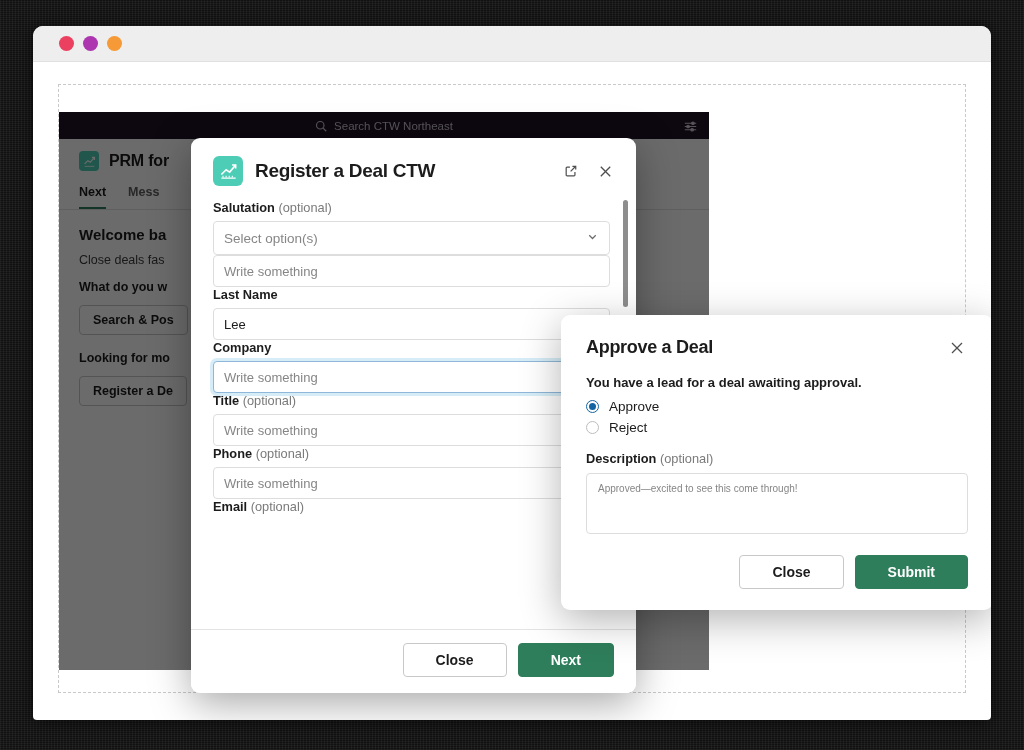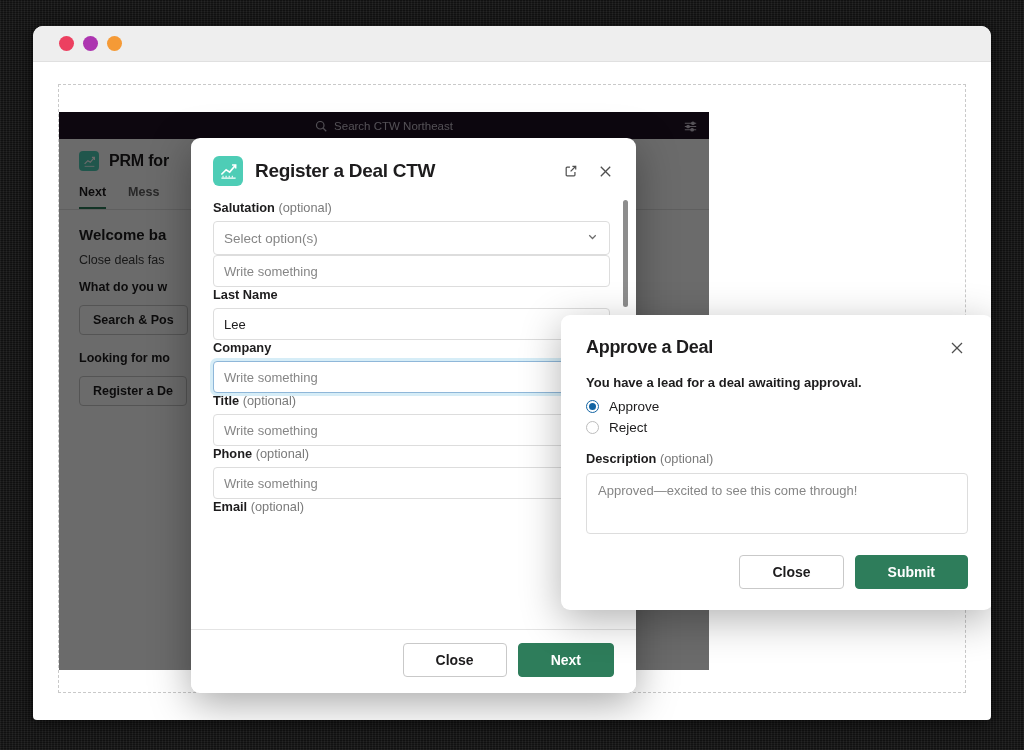--- a/index.html
+++ b/index.html
@@ -231,21 +231,21 @@
   .radio.checked::after {
     content: ""; width: 7px; height: 7px; border-radius: 50%;
     background: #1264a3;
   }
   .radio-label { font-size: 13.5px; color: #1d1c1d; }
   #approve-desc-label { margin-top: 16px; margin-bottom: 7px; }
   #approve-textarea {
     width: 100%; height: 61px;
     border: 1px solid #dddddd; border-radius: 4px;
     padding: 9px 11px;
-    font-size: 13px; color: #868686;
+    font-size: 10px; color: #868686;
     font-family: "Liberation Sans", sans-serif;
     resize: none; outline: none;
   }
   #approve-textarea::placeholder { color: #868686; }
   #approve-footer {
     margin-top: 17px;
     display: flex; justify-content: flex-end; gap: 11px;
   }
 
   

